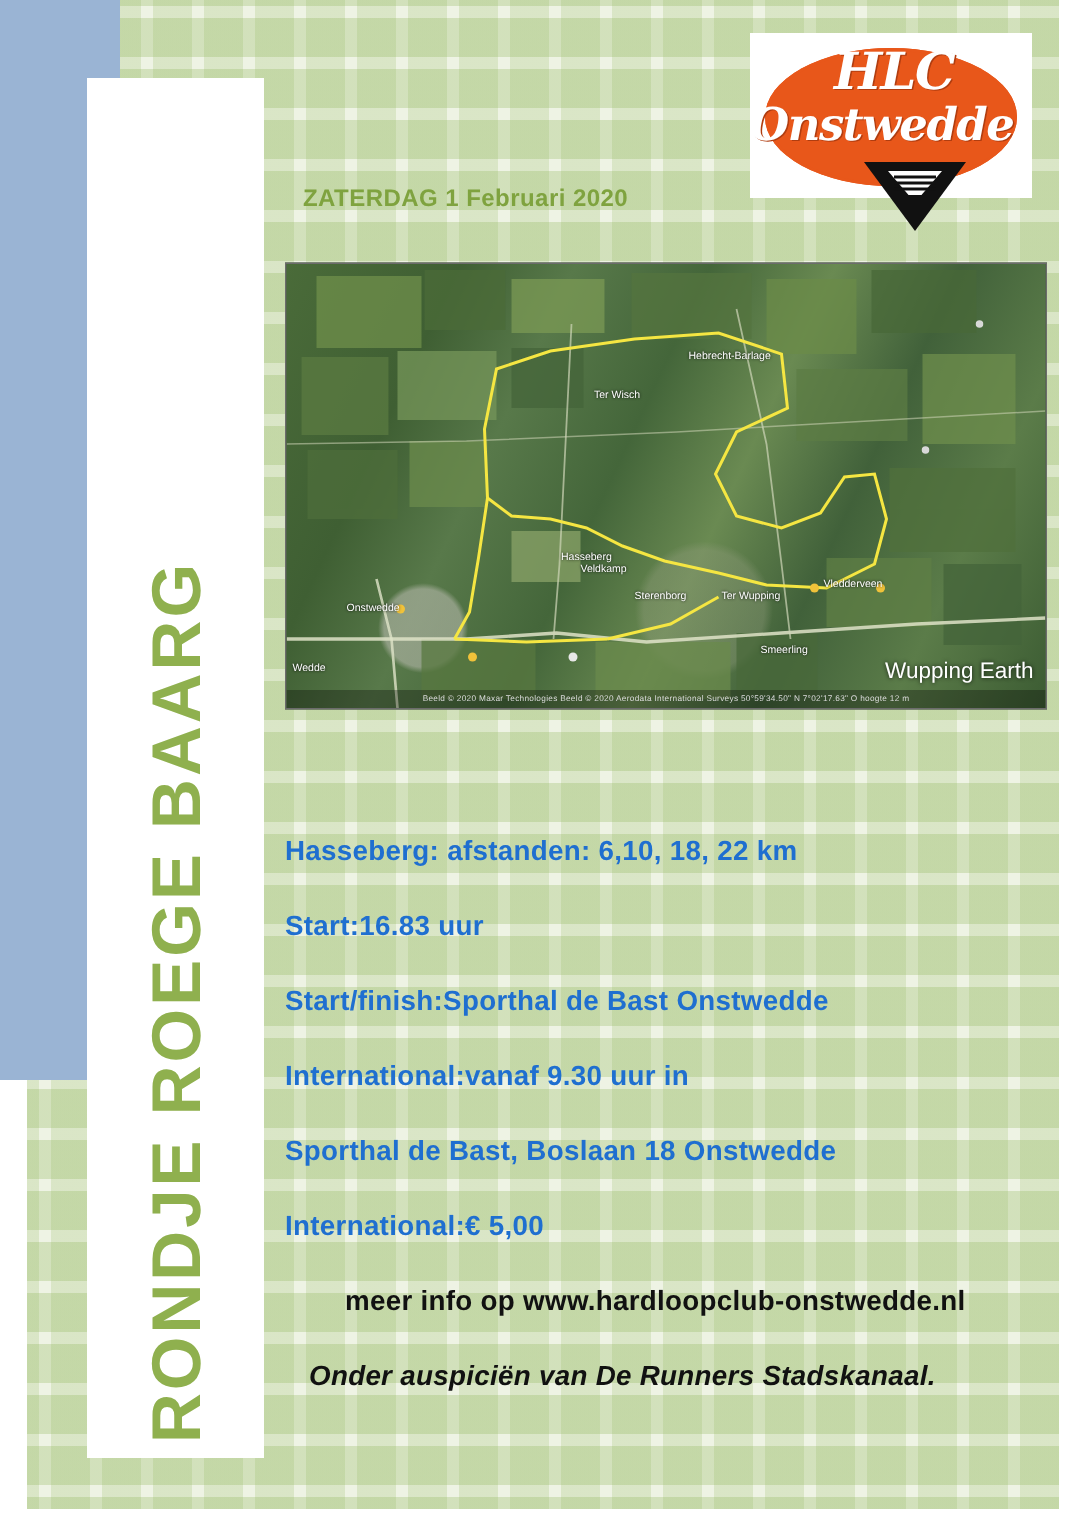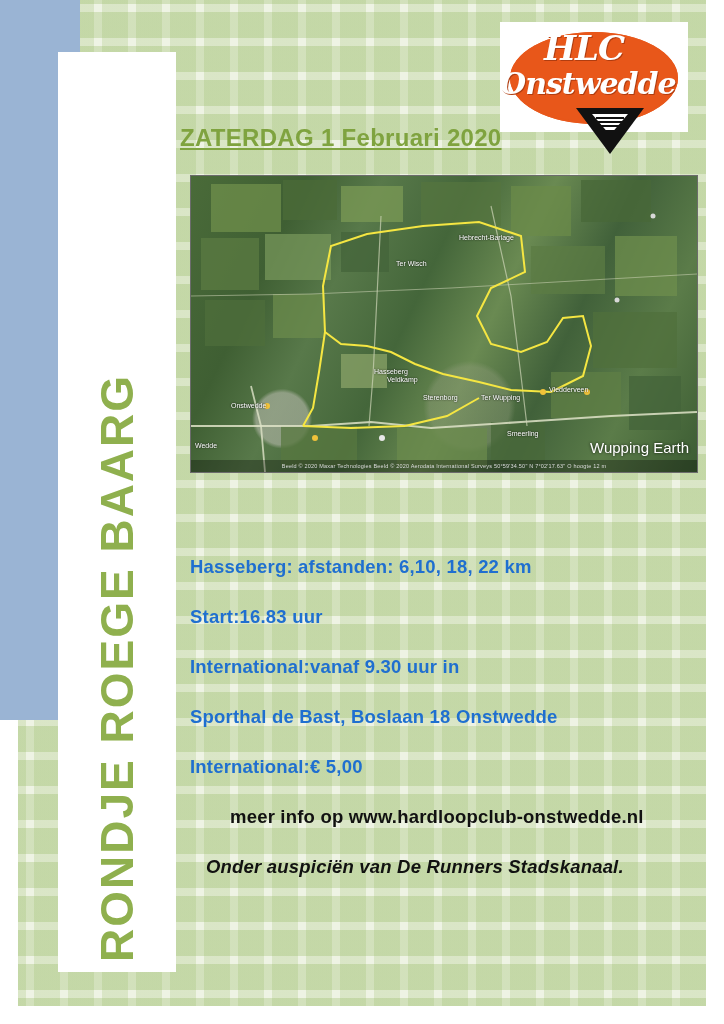--- a/index.html
+++ b/index.html
@@ -112,21 +112,21 @@
   .logo-ellipse {
     position: absolute;
     left: 10px; top: 10px;
     width: 168px; height: 92px;
     background: #e8571a;
     border-radius: 50% / 50%;
     box-shadow: inset 0 0 0 2px #e8571a;
   }
   .logo-hlc {
     position: absolute;
-    left: 0; top: 6px;
+    left: 12px; top: 6px;
     width: 168px;
     text-align: center;
     color: #ffffff;
     font-family: "DejaVu Serif", serif;
     font-style: italic;
     font-weight: bold;
     font-size: 34px;
     letter-spacing: -1px;
     text-shadow: 1px 1px 0 #b03d10;
   }
@@ -166,26 +166,25 @@
   .logo-lines i {
     display: block;
     height: 2px;
     background: #111;
     margin-bottom: 2px;
   }
 
   
   .date-line {
     position: absolute;
-    left: 180px; top: 124px;
+    left: 202px; top: 124px;
     color: #7fa33f;
-    font-size: 24px;
+    font-size: 16px;
     font-weight: bold;
     letter-spacing: 0.3px;
-    text-decoration: underline;
   }
 
   
   .map-frame {
     position: absolute;
     left: 190px; top: 175px;
     width: 506px; height: 296px;
     border: 1px solid #6c6c6c;
     overflow: hidden;
     background: #3d5b31;
@@ -343,20 +342,21 @@
     <div class="map-label" style="left:4px;   top:266px;">Wedde</div>
     <div class="map-label" style="left:316px; top:254px;">Smeerling</div>
 
     <div class="ge-credit">Wupping Earth</div>
     <div class="ge-strip">Beeld © 2020 Maxar Technologies   Beeld © 2020 Aerodata International Surveys   50°59'34.50" N   7°02'17.63" O   hoogte  12 m</div>
   </div>
 
   <div class="info">
     <p><span>Hasseberg:</span><span>   afstanden: 6,10, 18, 22 km</span></p>
     <p><span>Start:</span><span>16.83 uur</span></p>
+    <p><span>Start/finish:</span><span>Sporthal de Bast Onstwedde</span></p>
     <p><span>International:</span><span>vanaf 9.30 uur in</span></p>
     <p>Sporthal de Bast, Boslaan 18 Onstwedde</p>
     <p><span>International:</span><span>€ 5,00</span></p>
     <p class="black">meer info op www.hardloopclub-onstwedde.nl</p>
     <p class="italic">Onder auspiciën van De Runners Stadskanaal.</p>
   </div>
 
   <div class="white-right"></div>
   <div class="white-bottom"></div>
 </div>

